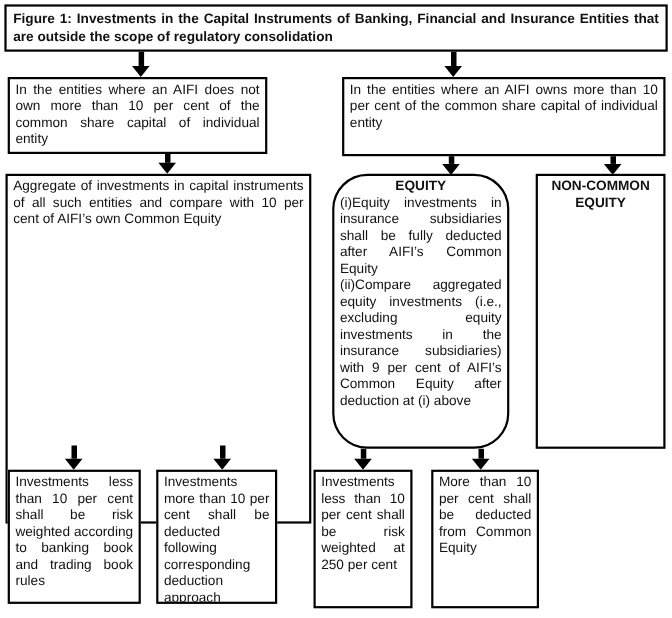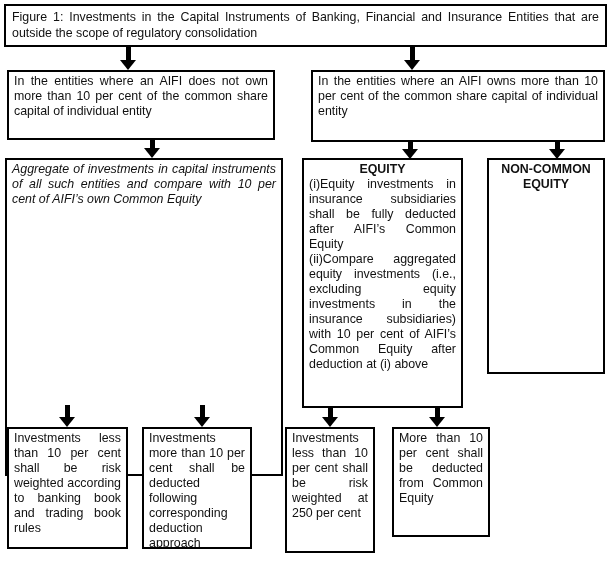--- a/index.html
+++ b/index.html
@@ -21,21 +21,21 @@
     box-sizing: border-box;
     border: 2px solid #000000;
     background: #ffffff;
     font-size: 12.4px;
     line-height: 15px;
     text-align: justify;
     padding: 2px 5px;
     overflow: hidden;
   }
   .box.title {
-    font-weight: normal;
+    font-weight: bold;
     line-height: 16px;
     padding: 3px 6px;
   }
   .box .heading {
     font-weight: bold;
     text-align: center;
     line-height: 15px;
   }
   .arrow {
     position: absolute;
@@ -67,51 +67,51 @@
 
   <div class="arrow" style="left:120px; top:47px; width:16px; height:23px;">
     <div class="stem"></div>
     <div class="head"></div>
   </div>
   <div class="arrow" style="left:404px; top:47px; width:16px; height:23px;">
     <div class="stem"></div>
     <div class="head"></div>
   </div>
 
-  <div class="box" style="left:7px; top:70px; width:268px; height:70px;">
+  <div class="box" style="left:7px; top:70px; width:236px; height:70px;">
     <span>In the entities where an AIFI does not own more than 10 per cent of the common share capital of individual entity</span>
   </div>
   <div class="box" style="left:311px; top:70px; width:294px; height:72px;">
     <span>In the entities where an AIFI owns more than 10 per cent of the common share capital of individual entity</span>
   </div>
 
   <div class="arrow" style="left:144px; top:140px; width:16px; height:18px;">
     <div class="stem"></div>
     <div class="head"></div>
   </div>
   <div class="arrow" style="left:402px; top:142px; width:16px; height:17px;">
     <div class="stem"></div>
     <div class="head"></div>
   </div>
   <div class="arrow" style="left:549px; top:142px; width:16px; height:17px;">
     <div class="stem"></div>
     <div class="head"></div>
   </div>
 
-  <div class="box" style="left:5px; top:158px; width:278px; height:318px;font-style:italic;">
+  <div class="box" style="left:5px; top:158px; width:278px; height:318px;">
     <span>Aggregate of investments in capital instruments of all such entities and compare with 10 per cent of AIFI’s own Common Equity</span>
   </div>
 
-  <div class="box" style="left:302px; top:158px; width:161px; height:250px;">
+  <div class="box" style="left:302px; top:158px; width:161px; height:250px;border-radius:32px;">
     <div class="heading">EQUITY</div>
     <div>(i)Equity investments in insurance subsidiaries shall be fully deducted after AIFI’s Common Equity</div>
-    <div>(ii)Compare aggregated equity investments (i.e., excluding equity investments in the insurance subsidiaries) with 10 per cent of AIFI’s Common Equity after deduction at (i) above</div>
+    <div>(ii)Compare aggregated equity investments (i.e., excluding equity investments in the insurance subsidiaries) with 9 per cent of AIFI’s Common Equity after deduction at (i) above</div>
   </div>
 
-  <div class="box" style="left:487px; top:158px; width:118px; height:216px;">
+  <div class="box" style="left:487px; top:158px; width:118px; height:250px;">
     <div class="heading">NON-COMMON EQUITY</div>
   </div>
 
   <div class="arrow" style="left:59px; top:405px; width:16px; height:22px;">
     <div class="stem"></div>
     <div class="head"></div>
   </div>
   <div class="arrow" style="left:194px; top:405px; width:16px; height:22px;">
     <div class="stem"></div>
     <div class="head"></div>
@@ -127,17 +127,17 @@
 
   <div class="box" style="left:7px; top:427px; width:121px; height:122px;">
     <span>Investments less than 10 per cent shall be risk weighted according to banking book and trading book rules</span>
   </div>
   <div class="box" style="left:142px; top:427px; width:110px; height:122px;">
     <span>Investments more than 10 per cent shall be deducted following corresponding deduction approach</span>
   </div>
   <div class="box" style="left:285px; top:427px; width:90px; height:126px;">
     <span>Investments less than 10 per cent shall be risk weighted at 250 per cent</span>
   </div>
-  <div class="box" style="left:392px; top:427px; width:98px; height:110px;">
+  <div class="box" style="left:392px; top:427px; width:98px; height:126px;">
     <span>More than 10 per cent shall be deducted from Common Equity</span>
   </div>
 
 </div>
 
 </body></html>

